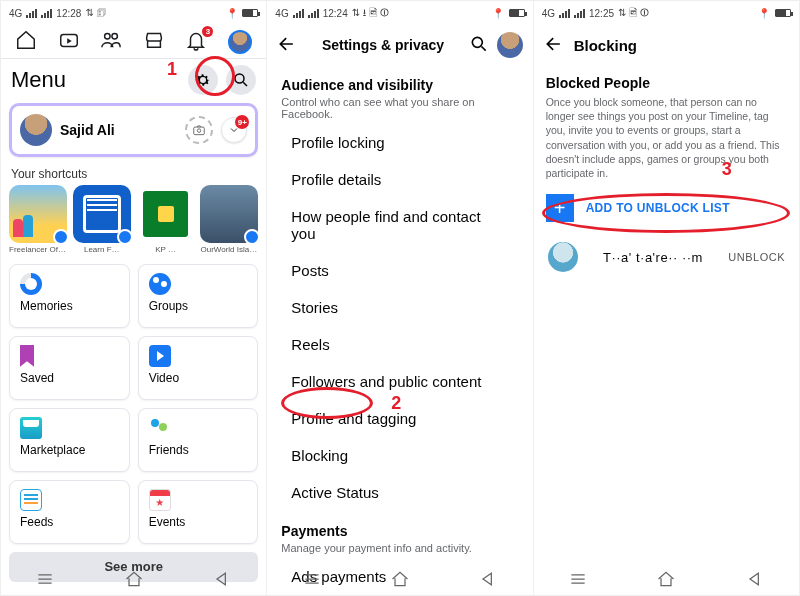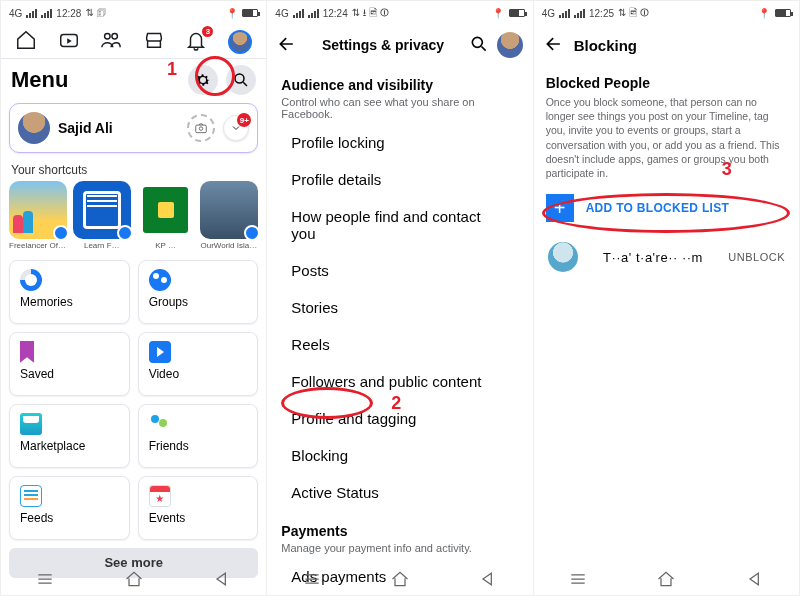--- a/index.html
+++ b/index.html
@@ -86,32 +86,32 @@
   }
   .s1 .avatar-sm{
     width:24px;height:24px;border-radius:50%;
     background: radial-gradient(circle at 50% 30%, #c7a07a 40%, #4a68a5 42%);
     border:2px solid var(--fb-blue);
   }
   .s1 .menuheader{
     display:flex; align-items:center; justify-content:space-between;
     padding:6px 10px 2px 10px;
   }
-  .s1 .menuheader h1{ margin:0; font-size:22px; font-weight:700; }
+  .s1 .menuheader h1{ margin:0; font-size:22px; font-weight:400; }
   .s1 .headicons{ display:flex; gap:8px; }
   .s1 .circicon{
     width:30px; height:30px; border-radius:50%;
     background:#e4e6eb;
     display:flex; align-items:center; justify-content:center;
   }
   .s1 .circicon svg{ width:18px;height:18px;fill:#050505; }
 
   .s1 .profile-card{
     margin:6px 8px; background:#fff;
-    border:1px solid #c4b5fd; border-radius:10px;
+    border:3px solid #c4b5fd; border-radius:10px;
     box-shadow:0 1px 2px rgba(0,0,0,.08);
     padding:8px; display:flex; align-items:center; gap:8px;
   }
   .s1 .profile-card .av{
     width:32px;height:32px;border-radius:50%;
     background: radial-gradient(circle at 50% 30%, #c7a07a 40%, #4a68a5 42%);
   }
   .s1 .profile-card .name{ font-weight:600; font-size:14px; flex:1; }
   .s1 .profile-card .cam{
     width:28px;height:28px;border-radius:50%;
@@ -525,21 +525,21 @@
       <span class="title">Blocking</span>
     </div>
 
     <div class="section">
       <h2>Blocked People</h2>
       <p>Once you block someone, that person can no longer see things you post on your Timeline, tag you, invite you to events or groups, start a conversation with you, or add you as a friend. This doesn't include apps, games or groups you both participate in.</p>
     </div>
 
     <div class="addrow">
       <div class="plus">+</div>
-      <div class="txt">ADD TO BLOCKED LIST</div>
+      <div class="txt">ADD TO UNBLOCK LIST</div>
     </div>
 
     <div class="blockedrow">
       <div class="av"></div>
       <div class="nm">T··a' t·a're·· ··m</div>
       <div class="act"><span>UNBLOCK</span></div>
     </div>
 
     <div class="anno-ellipse" style="left:8px;top:192px;width:248px;height:40px;"></div>
     <div class="anno-num" style="left:188px;top:158px;">3</div>

